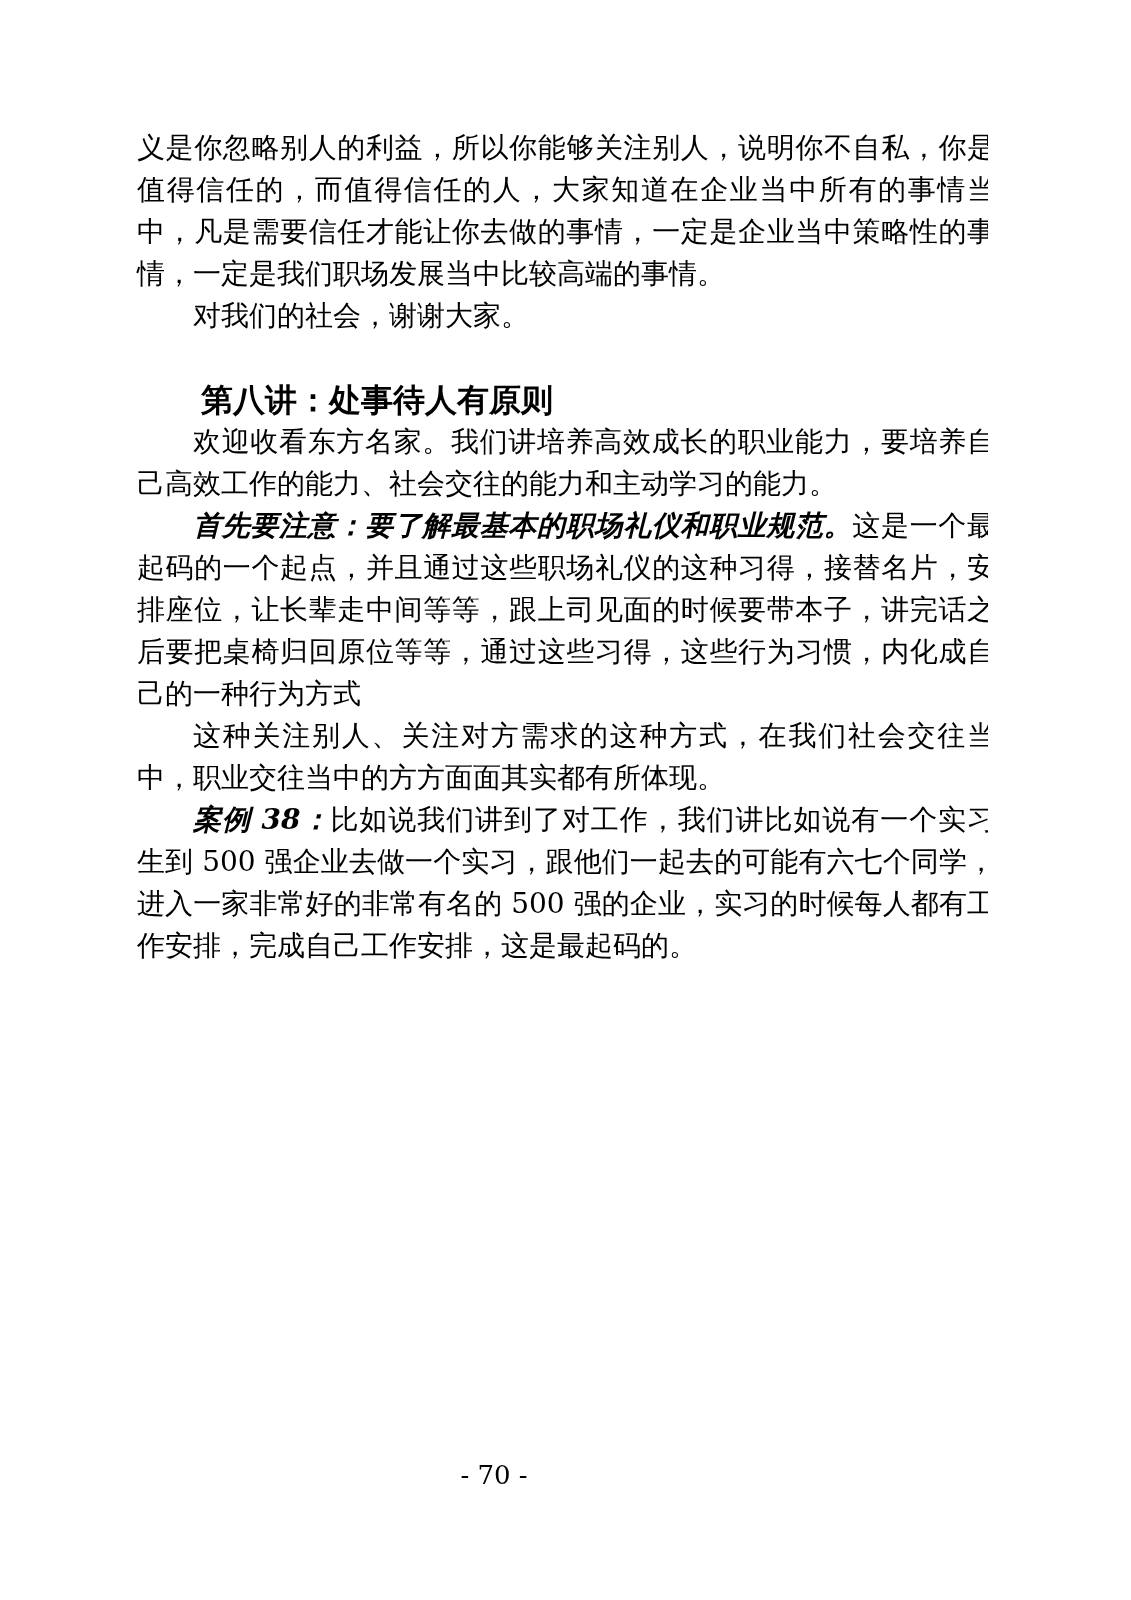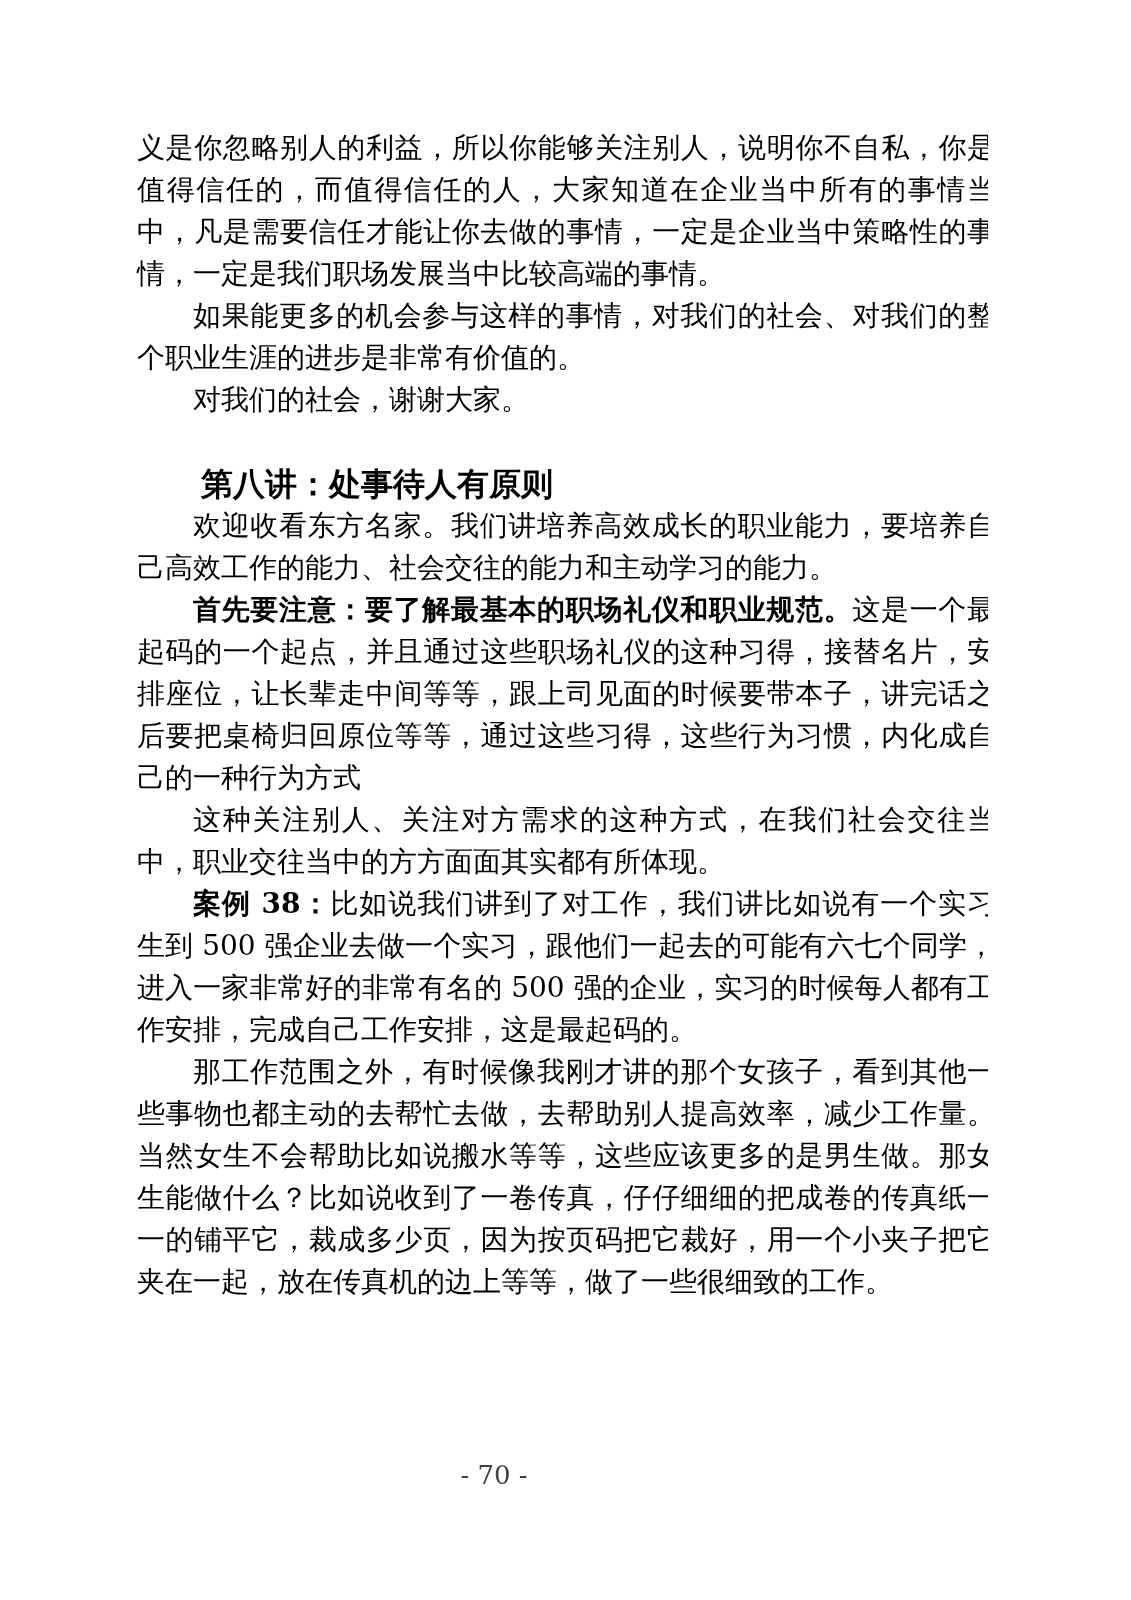--- a/index.html
+++ b/index.html
@@ -27,60 +27,59 @@
   }
   .para {
     margin: 0;
     padding: 0;
   }
   .indent {
     text-indent: 2em;
   }
   .bold {
     font-weight: bold;
+    font-style: italic;
   }
   .heading {
     margin: 42px 0 0 0;
     font-weight: bold;
     font-size: 32px;
     line-height: 42px;
   }
   .footer {
     position: absolute;
     left: 0;
     top: 1458px;
     width: 100%;
     text-align: center;
     font-size: 26px;
     line-height: 34px;
-    color: #404040;
+    color: #000000;
   }
 </style>
 </head>
 <body>
 
 <div class="page">
   <div class="content">
 
     <p class="para"><span>义是你忽略别人的利益，所以你能够关注别人，说明你不自私，你是值得信任的，而值得信任的人，大家知道在企业当中所有的事情当中，凡是需要信任才能让你去做的事情，一定是企业当中策略性的事情，一定是我们职场发展当中比较高端的事情。</span></p>
 
-    <p class="para indent"><span>如果能更多的机会参与这样的事情，对我们的社会、对我们的整个职业生涯的进步是非常有价值的。</span></p>
 
     <p class="para indent"><span>对我们的社会，谢谢大家。</span></p>
 
     <h2 class="heading indent"><span>第八讲：处事待人有原则</span></h2>
 
     <p class="para indent"><span>欢迎收看东方名家。我们讲培养高效成长的职业能力，要培养自己高效工作的能力、社会交往的能力和主动学习的能力。</span></p>
 
 
     <p class="para indent"><span class="bold">首先要注意：要了解最基本的职场礼仪和职业规范。</span><span>这是一个最起码的一个起点，并且通过这些职场礼仪的这种习得，接替名片，安排座位，让长辈走中间等等，跟上司见面的时候要带本子，讲完话之后要把桌椅归回原位等等，通过这些习得，这些行为习惯，内化成自己的一种行为方式</span></p>
 
 
     <p class="para indent"><span>这种关注别人、关注对方需求的这种方式，在我们社会交往当中，职业交往当中的方方面面其实都有所体现。</span></p>
 
     <p class="para indent"><span class="bold">案例 38：</span><span>比如说我们讲到了对工作，我们讲比如说有一个实习生到 500 强企业去做一个实习，跟他们一起去的可能有六七个同学，进入一家非常好的非常有名的 500 强的企业，实习的时候每人都有工作安排，完成自己工作安排，这是最起码的。</span></p>
 
-    <p class="para indent"><span>那工作范围之外，有时候像我刚才讲的那个女孩子，看到其他一些事物也都主动的去帮忙去做，去帮助别人提高效率，减少工作量。当然女生不会帮助比如说搬水等等，这些应该更多的是男生做。那女生能做什么？比如说收到了一卷传真，仔仔细细的把成卷的传真纸一一的铺平它，裁成多少页，因为按页码把它裁好，用一个小夹子把它夹在一起，放在传真机的边上等等，做了一些很细致的工作。</span></p>
 
   </div>
 
   <div class="footer"><span>- 70 -</span></div>
 </div>
 
 </body></html>

